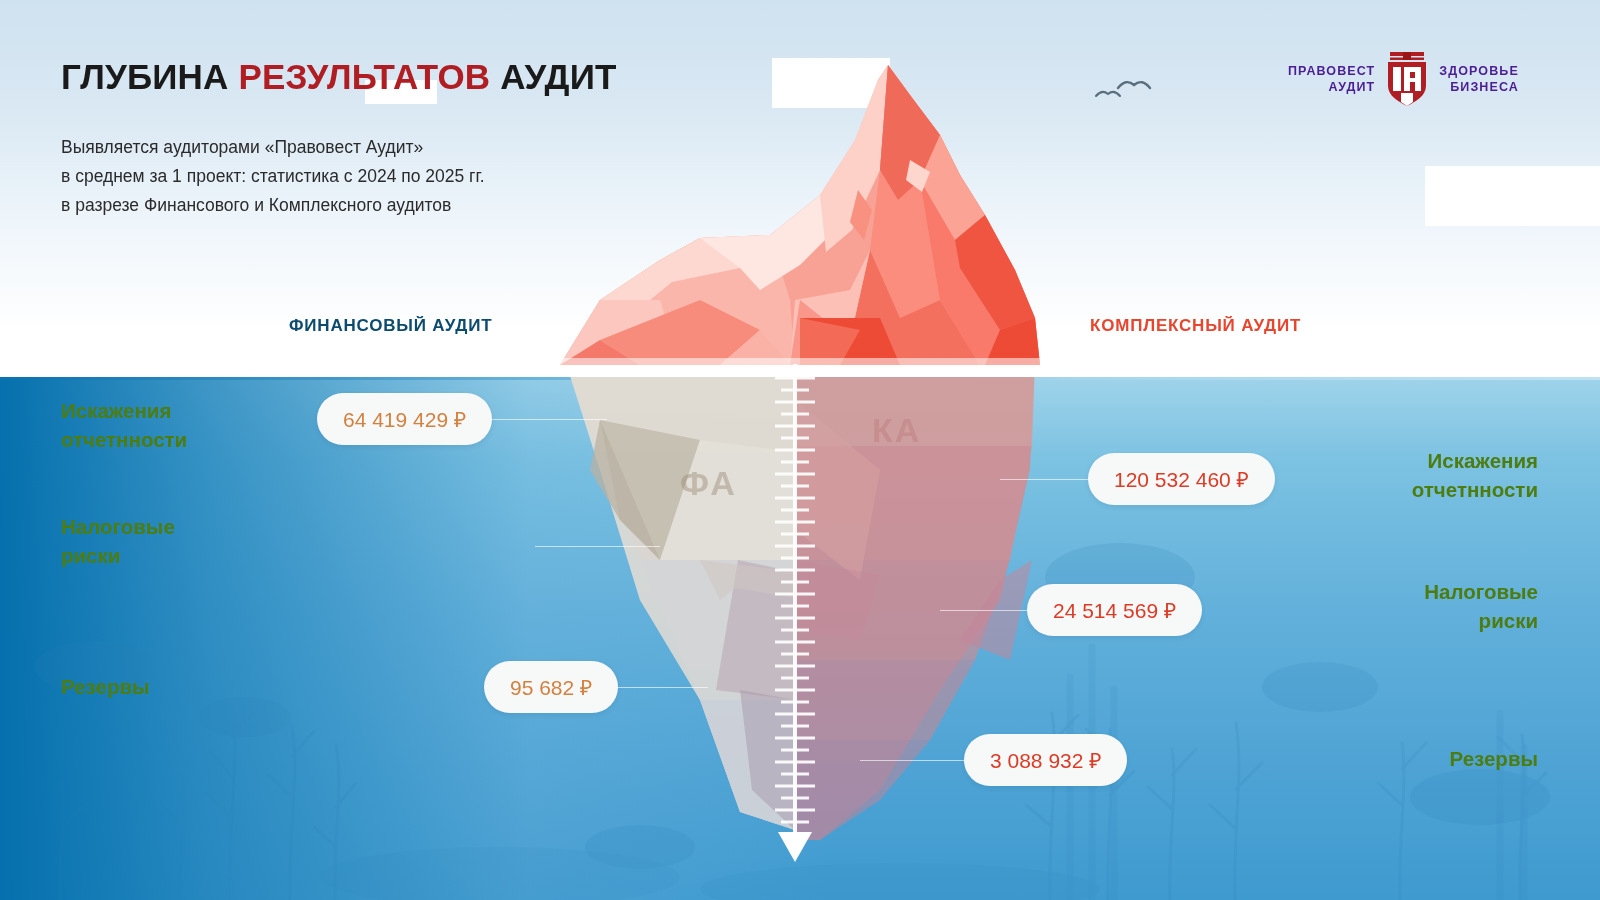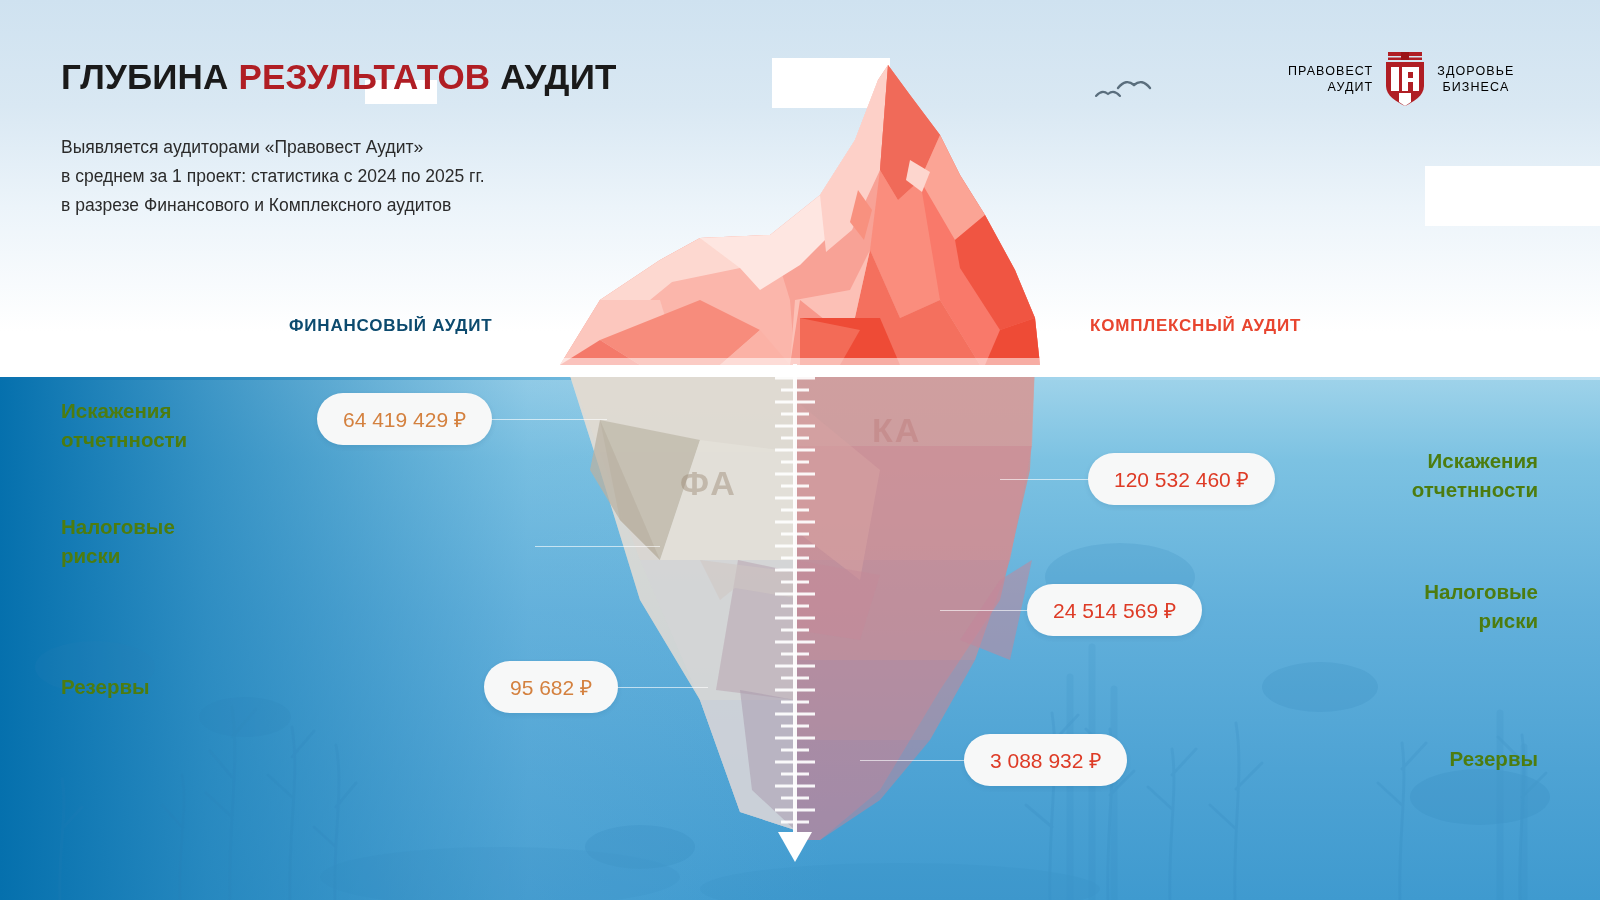--- a/index.html
+++ b/index.html
@@ -53,23 +53,23 @@
   }
   .title .hl { color: #B01E24; }
   .subtitle {
     position: absolute; left: 61px; top: 133px;
     font-size: 17.5px; line-height: 29px; color: #2b2b2b;
   }
   .subtitle div { white-space: nowrap; }
 
   
   .logo { position: absolute; left: 1288px; top: 52px; display: flex; align-items: center; gap: 9px; }
-  .logo-words { font-size: 12.5px; font-weight: 400; color: #000000; letter-spacing: 1.1px; line-height: 16px; }
+  .logo-words { font-size: 12.5px; font-weight: 700; color: #4c1d95; letter-spacing: 1.1px; line-height: 16px; }
   .logo-words.left { text-align: right; }
-  .logo-words.right { text-align: center; }
+  .logo-words.right { text-align: right; }
   .logo-mark { width: 46px; height: 54px; }
 
   
   .col-head {
     position: absolute; font-size: 17px; font-weight: 700; letter-spacing: .8px; white-space: nowrap;
   }
   .col-head.fa { left: 289px; top: 316px; color: #0c4a6e; }
   .col-head.ka { left: 1090px; top: 316px; color: #E8452F; }
 
   

